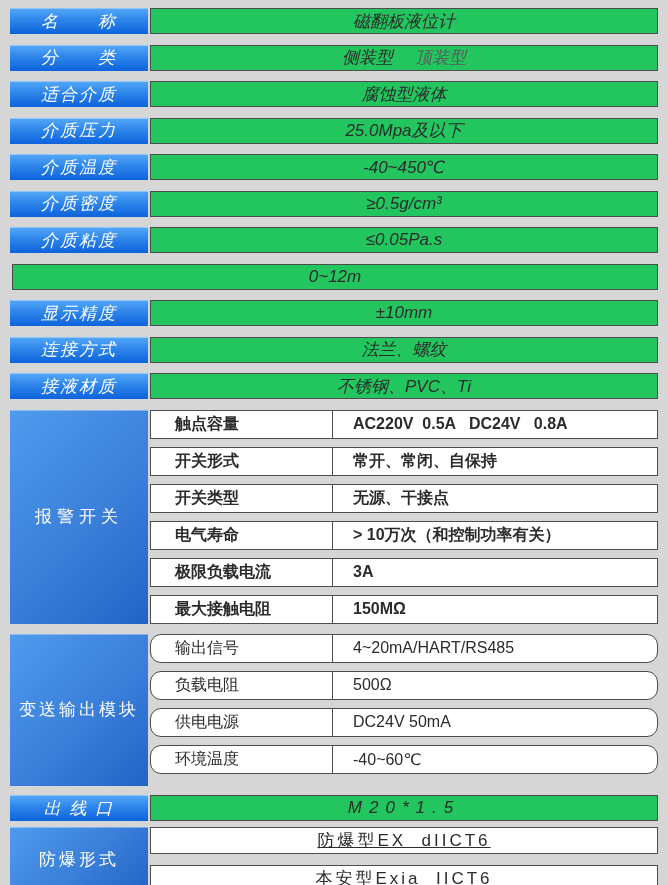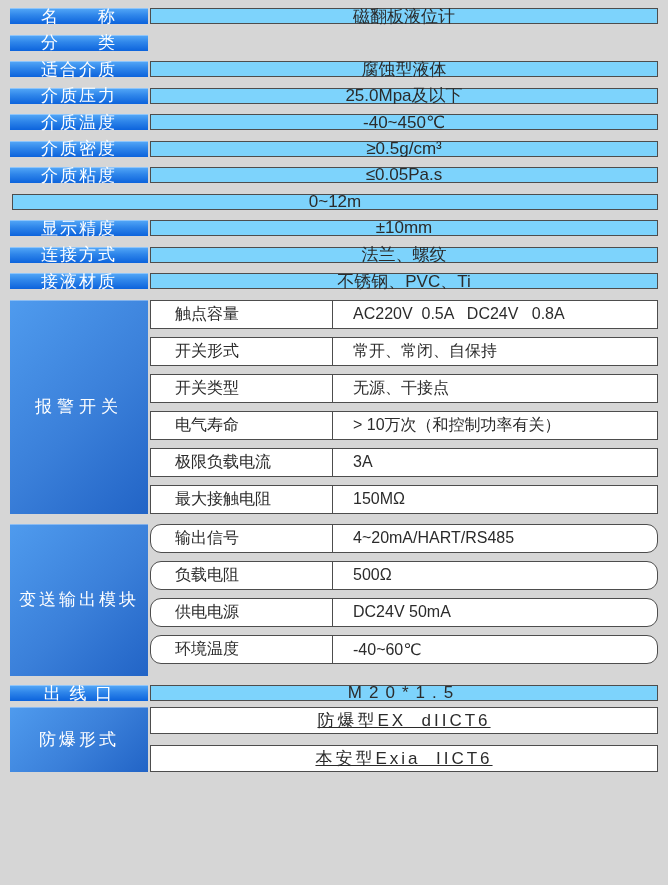--- a/index.html
+++ b/index.html
@@ -12,39 +12,40 @@
     font-family: "Liberation Sans", "DejaVu Sans", sans-serif;
   }
   #spec-table {
     box-sizing: border-box;
     width: 668px;
     height: 885px;
     padding: 8px 10px 0 10px;
   }
   .row {
     display: flex;
-    height: 16px;
+    height: 26px;
     margin-bottom: 10.5px;
+    font-style: italic;
   }
   .cell-label {
     width: 138px;
     flex: 0 0 138px;
     background: linear-gradient(to bottom, #55a9f8 0%, #2f86ea 45%, #0c63dc 100%);
     color: #ffffff;
     display: flex;
     align-items: center;
     justify-content: center;
     font-size: 17px;
     letter-spacing: 2px;
     box-shadow: inset 0 1px 0 rgba(255,255,255,0.35);
   }
   .cell-value {
     flex: 1;
     margin-left: 2px;
-    background: #7dd3fc;
+    background: #22c55e;
     border: 1px solid #4d4d4d;
     display: flex;
     align-items: center;
     justify-content: center;
     font-size: 17px;
     color: #2b2b2b;
     white-space: pre-wrap;
   }
   .dim { color: #5a5a5a; margin-left: 22px; }
 
@@ -85,21 +86,21 @@
     box-sizing: border-box;
     white-space: pre-wrap;
   }
   .sub-value {
     flex: 1;
     display: flex;
     align-items: center;
     padding-left: 20px;
     white-space: pre-wrap;
   }
-  .alarm-subrows .subrow { margin-bottom: 7.5px; }
+  .alarm-subrows .subrow { margin-bottom: 7.5px; font-weight: bold; }
   .alarm-subrows .subrow:last-child { margin-bottom: 0; }
   .trans-subrows .subrow { margin-bottom: 7.5px; border-radius: 11px; }
   .trans-subrows .subrow:last-child { margin-bottom: 12px; }
 
   #alarm-section { margin-bottom: 9.5px; }
   #transmitter-section { margin-bottom: 9px; }
   #outlet-row { margin-bottom: 6px; }
 
   .spaced-wide { letter-spacing: 7px; }
   .spaced-med { letter-spacing: 3px; text-decoration: underline; }
@@ -123,20 +124,24 @@
 
 <div id="spec-table">
 
   <div class="row">
     <div class="cell-label">名　　称</div>
     <div class="cell-value">磁翻板液位计</div>
   </div>
 
   <div class="row">
     <div class="cell-label">分　　类</div>
+    <div class="cell-value">
+      <span>侧装型</span>
+      <span class="dim">顶装型</span>
+    </div>
   </div>
 
   <div class="row">
     <div class="cell-label">适合介质</div>
     <div class="cell-value">腐蚀型液体</div>
   </div>
 
   <div class="row">
     <div class="cell-label">介质压力</div>
     <div class="cell-value">25.0Mpa及以下</div>

